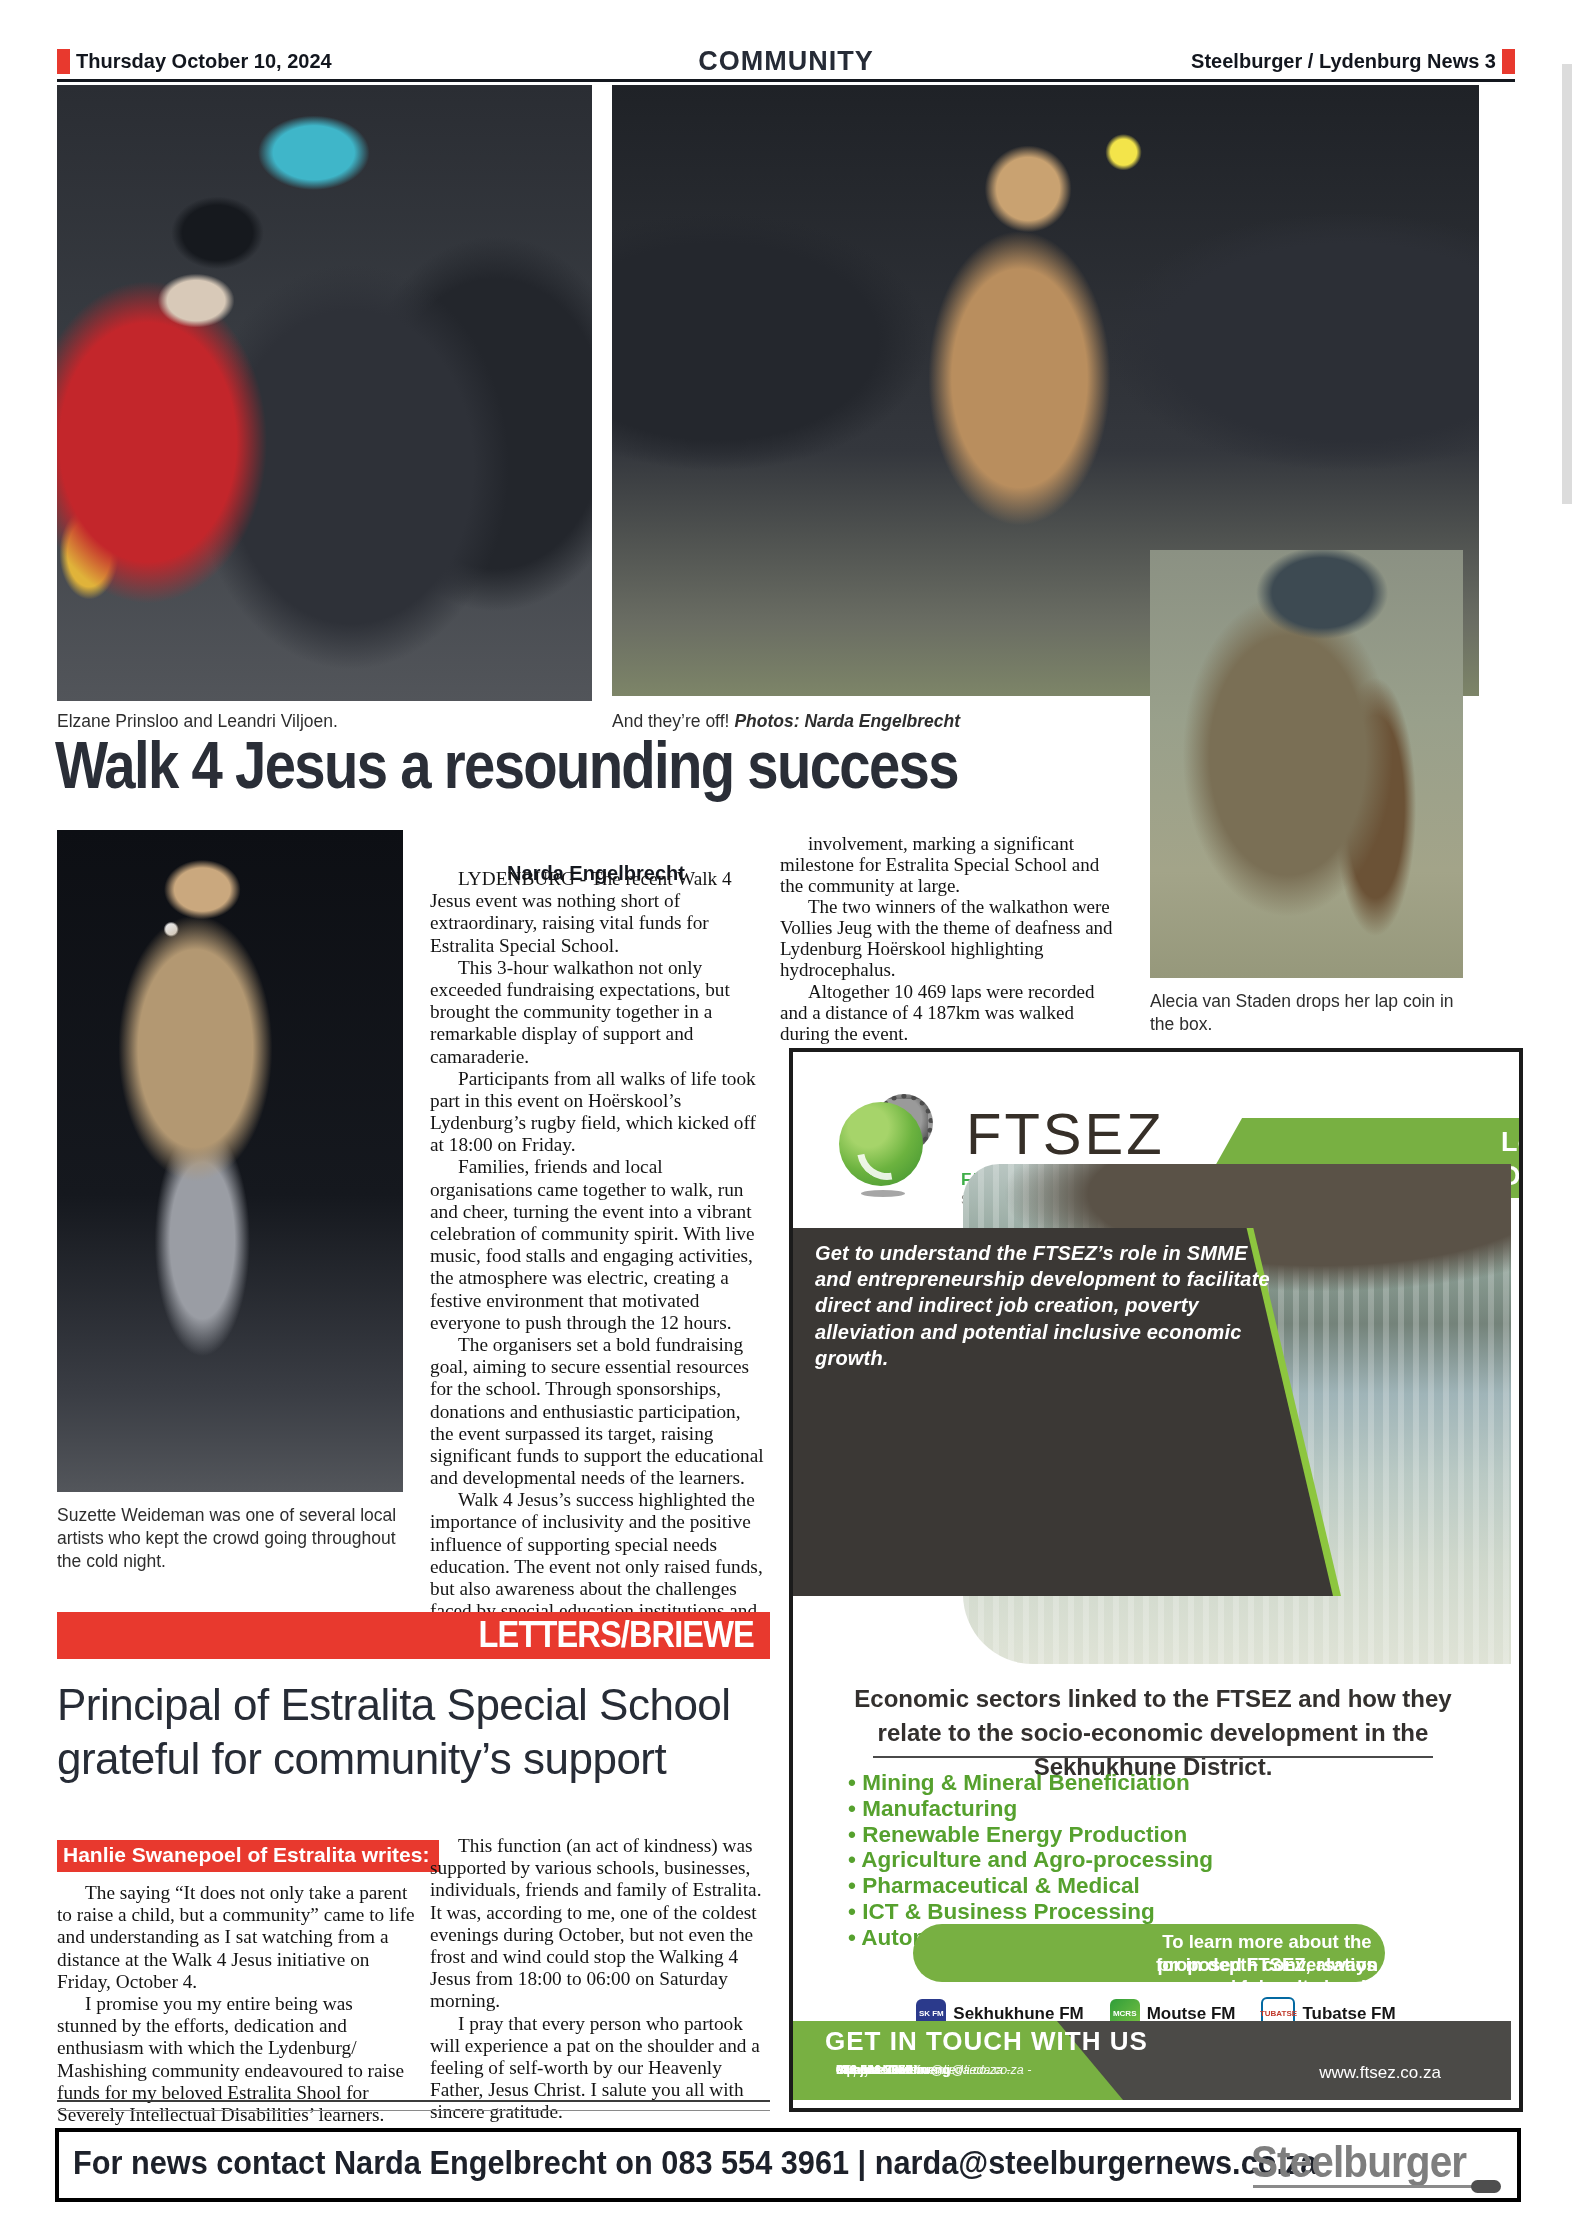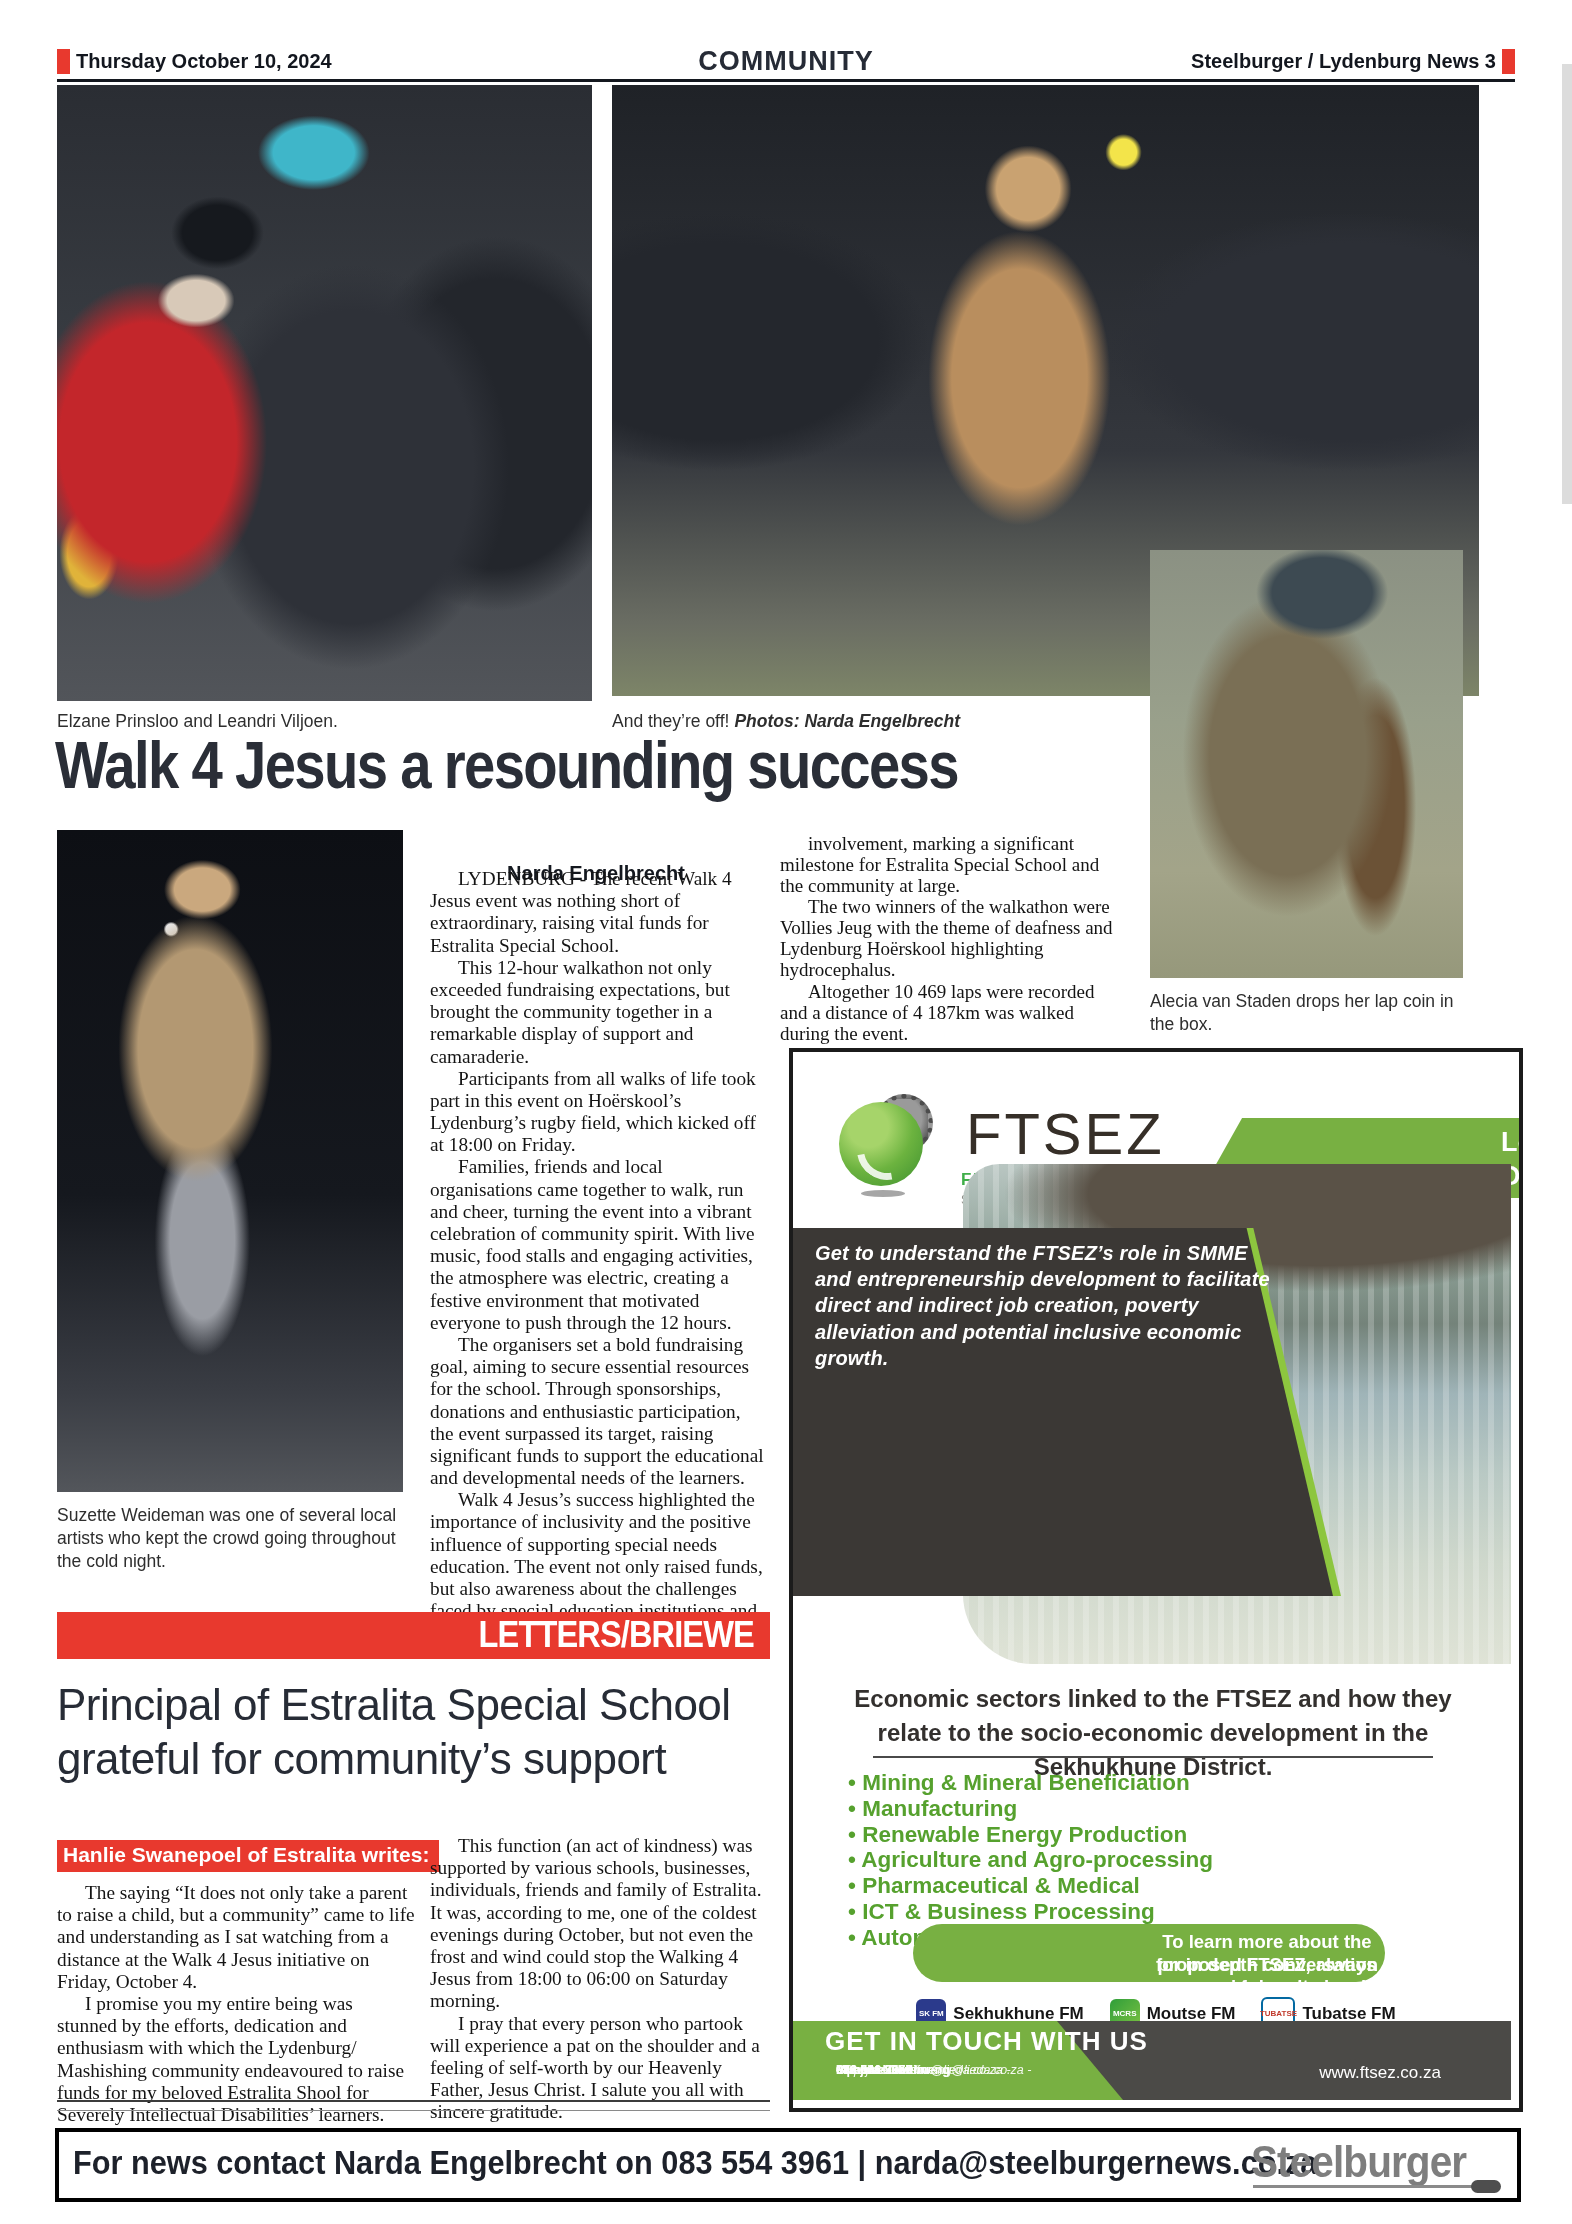--- a/index.html
+++ b/index.html
@@ -165,21 +165,21 @@
 
   <div class="abs headline">Walk 4 Jesus a resounding success</div>
   <div class="abs photoAlecia"></div>
   <div class="abs caption capAlecia">Alecia van Staden drops her lap coin in the box.</div>
   <div class="abs photoSuzette"></div>
   <div class="abs caption capSuzette">Suzette Weideman was one of several local artists who kept the crowd going throughout the cold night.</div>
   <div class="abs byline">Narda Engelbrecht</div>
 
   <div class="abs serifcol col1">
     <p>LYDENBURG - The recent Walk 4 Jesus event was nothing short of extraordinary, raising vital funds for Estralita Special School.</p>
-    <p>This 12-hour walkathon not only exceeded fundraising expectations, but brought the community together in a remarkable display of support and camaraderie.</p>
+    <p>This 3-hour walkathon not only exceeded fundraising expectations, but brought the community together in a remarkable display of support and camaraderie.</p>
     <p>Participants from all walks of life took part in this event on Hoërskool’s Lydenburg’s rugby field, which kicked off at 18:00 on Friday.</p>
     <p>Families, friends and local organisations came together to walk, run and cheer, turning the event into a vibrant celebration of community spirit. With live music, food stalls and engaging activities, the atmosphere was electric, creating a festive environment that motivated everyone to push through the 12 hours.</p>
     <p>The organisers set a bold fundraising goal, aiming to secure essential resources for the school. Through sponsorships, donations and enthusiastic participation, the event surpassed its target, raising significant funds to support the educational and developmental needs of the learners.</p>
     <p>Walk 4 Jesus’s success highlighted the importance of inclusivity and the positive influence of supporting special needs education. The event not only raised funds, but also awareness about the challenges faced by special education institutions and the importance of community</p>
   </div>
   <div class="abs serifcol col2">
     <p>involvement, marking a significant milestone for Estralita Special School and the community at large.</p>
     <p>The two winners of the walkathon were Vollies Jeug with the theme of deafness and Lydenburg Hoërskool highlighting hydrocephalus.</p>
     <p>Altogether 10 469 laps were recorded and a distance of 4 187km was walked during the event.</p>
   </div>

